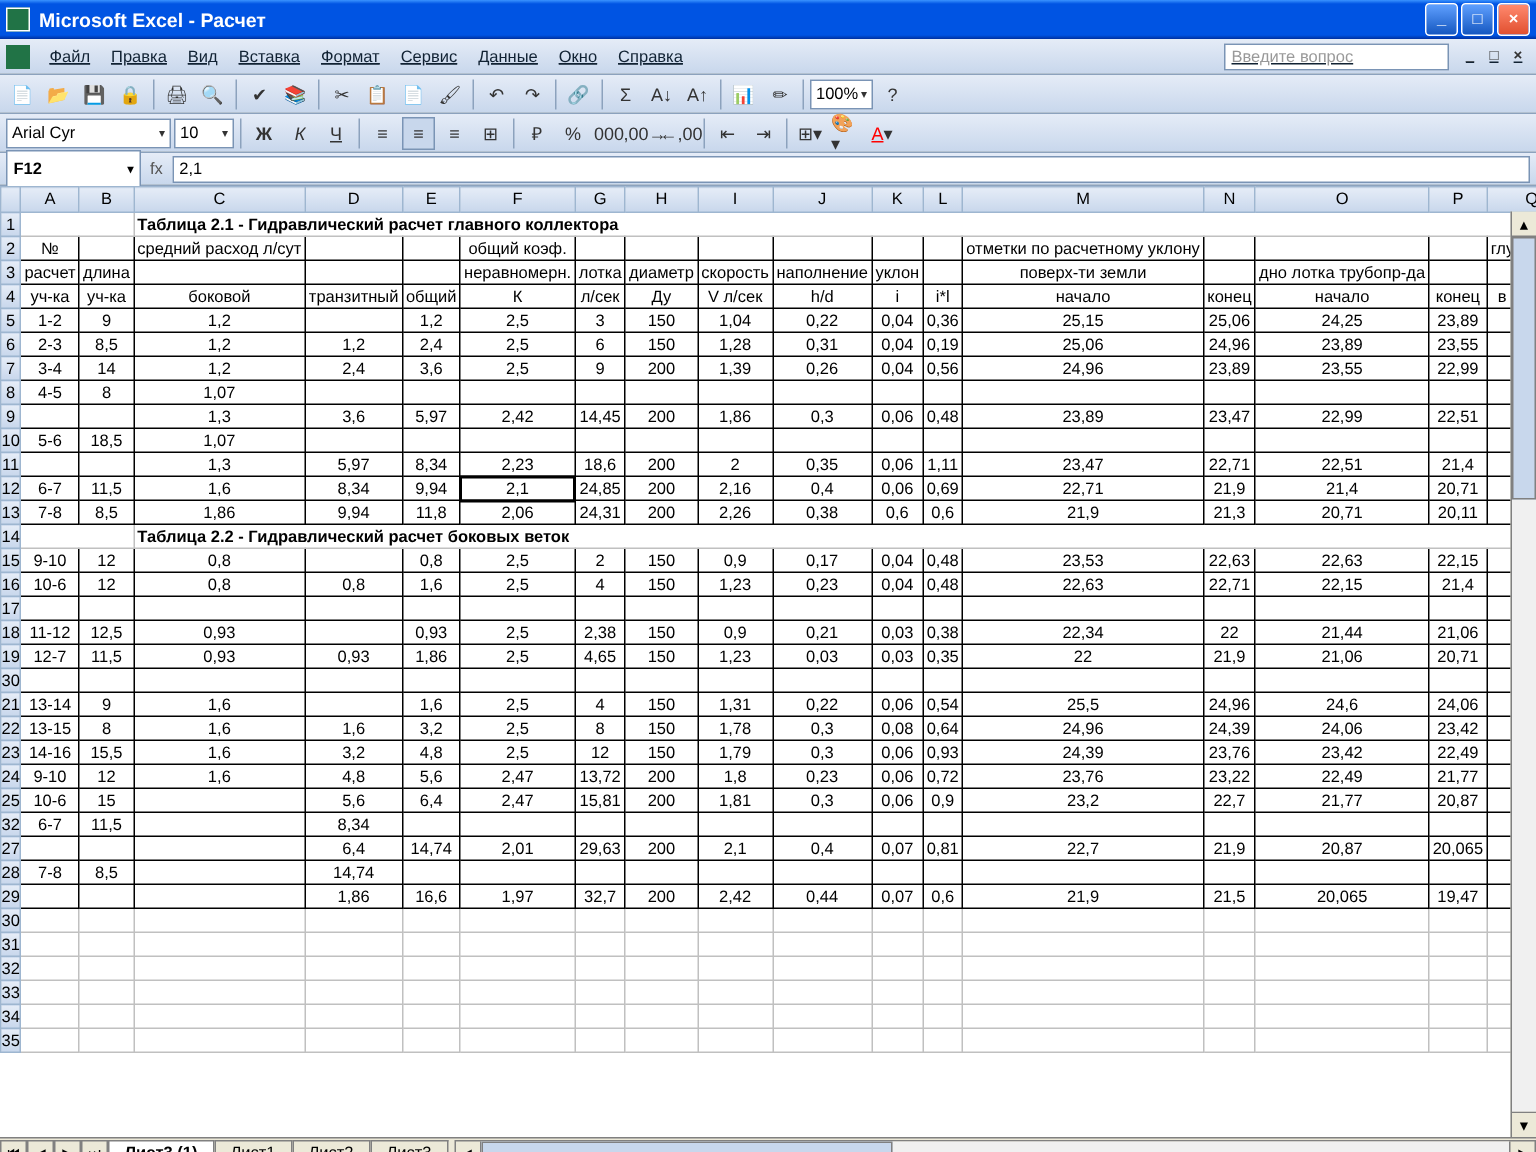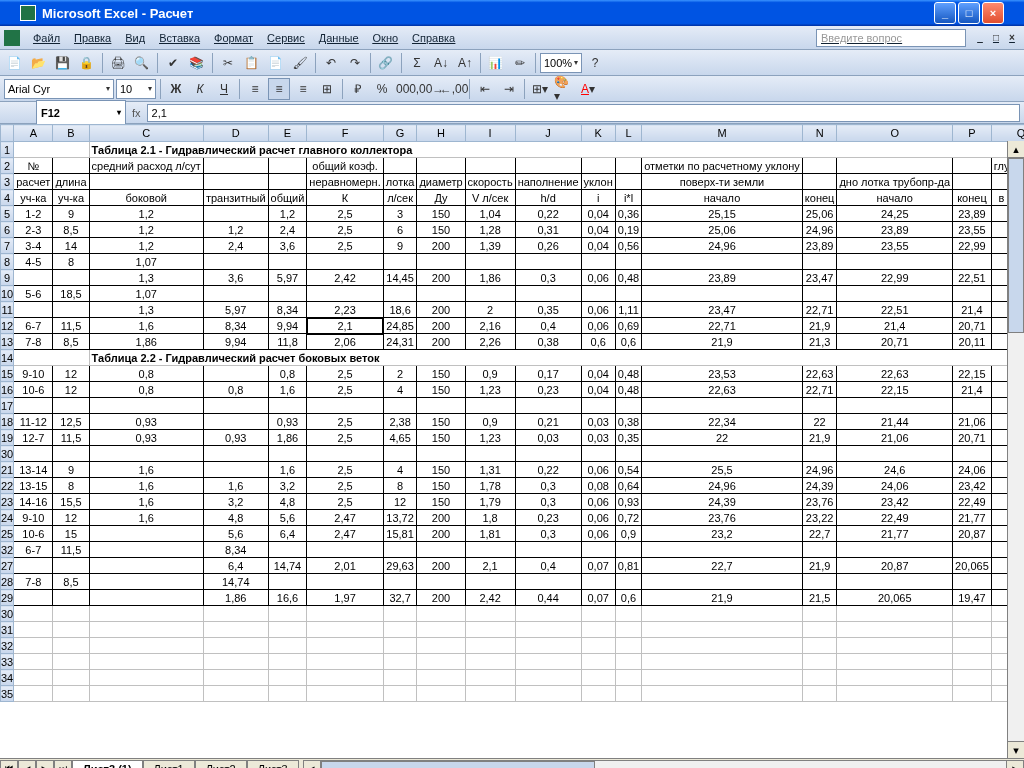--- a/index.html
+++ b/index.html
@@ -1,35 +1,35 @@
 <!DOCTYPE html>
 <html><head>
 <meta charset="utf-8">
 <style>
 * { box-sizing: border-box; margin: 0; padding: 0; }
 body { font-family: Tahoma, Arial, sans-serif; font-size: 11px; overflow: hidden; width: 1024px; height: 768px; background: #ece9d8; }
-.titlebar { height: 26px; background: linear-gradient(to bottom, #3a93ff 0%, #0054e3 10%, #0054e3 90%, #0030a0 100%); display: flex; align-items: center; padding: 0 20px; color: white; font-weight: bold; font-size: 13px; }
+.titlebar { height: 26px; background: linear-gradient(to bottom, #3a93ff 0%, #0054e3 10%, #0054e3 90%, #0030a0 100%); display: flex; align-items: center; padding: 0 4px; color: white; font-weight: bold; font-size: 13px; }
 .titlebar .icon { width: 16px; height: 16px; background: #217346; margin-right: 6px; border: 1px solid #fff; }
 .titlebar .spacer { flex: 1; }
 .winbtn { width: 22px; height: 22px; margin-left: 2px; border-radius: 3px; display: flex; align-items: center; justify-content: center; font-weight: bold; font-size: 11px; color: white; }
 .winbtn.min, .winbtn.max { background: linear-gradient(to bottom,#5fa0ff,#1557c0); border:1px solid #fff; }
 .winbtn.close { background: linear-gradient(to bottom,#ff8a6f,#e14f2f); border:1px solid #fff; }
 .menubar { height: 24px; background: linear-gradient(to bottom,#e5ecf7,#c8d7ec); display: flex; align-items: center; padding: 0 4px; color: #123; border-bottom: 1px solid #8ca2bd; text-decoration: underline; }
 .menubar .appicon { width: 16px; height: 16px; background: #217346; margin-right: 6px; }
 .menubar .m { padding: 0 7px; text-decoration: underline; cursor: default; }
 .menubar .qbox { margin-left: auto; width: 150px; height: 18px; border: 1px solid #7a94b5; background: white; color: #999; font-size: 11px; padding: 0 4px; display:flex;align-items:center; }
 .menubar .docwin { display: flex; margin-left: 6px; }
 .menubar .docwin span { width: 16px; height: 14px; display: inline-flex; align-items: center; justify-content: center; color: #333; font-size: 10px; font-weight: bold; }
 .toolbar { height: 26px; background: linear-gradient(to bottom,#e5ecf7,#c8d7ec); display: flex; align-items: center; padding: 0 4px; border-bottom: 1px solid #8ca2bd; gap: 2px; }
 .tbtn { width: 22px; height: 22px; display: flex; align-items: center; justify-content: center; font-size: 12px; color: #333; border: 1px solid transparent; }
 .tsep { width: 1px; height: 20px; background: #8ca2bd; margin: 0 2px; }
 .combo { height: 20px; border: 1px solid #7a94b5; background: white; display: flex; align-items: center; padding: 0 3px; font-size: 11px; }
 .combo .dd { margin-left: auto; color: #333; font-size: 8px; }
 .namebox-row { height: 22px; background: linear-gradient(to bottom,#e5ecf7,#c8d7ec); display: flex; align-items: center; padding: 0 4px; border-bottom: 1px solid #8ca2bd; }
-.namebox { width: 90px; height: 26px; border: 1px solid #7a94b5; background: white; display:flex;align-items:center;padding:0 4px; font-weight:bold;margin-left:32px; }
+.namebox { width: 90px; height: 26px; border: 1px solid #7a94b5; background: white; display:flex;align-items:center;padding:0 4px; font-weight:bold; }
 .fxlabel { margin: 0 6px; color: #555; }
 .fxbar { flex: 1; height: 18px; border: 1px solid #7a94b5; background: white; display:flex;align-items:center;padding:0 4px; }
 .grid-area { position: relative; height: 634px; overflow: hidden; background: white; }
 table { border-collapse: collapse; font-size: 11px; }
 th.colhdr, td.rowhdr { background: linear-gradient(to bottom,#e5ecf7,#c8d7ec); border: 1px solid #9eb6d0; text-align: center; font-weight: normal; }
 th.colhdr { height: 17px; }
 td.rowhdr { width: 26px; }
 td.cell { border: 1px solid #c0c0c0; height: 16px; padding: 0 2px; text-align: center; white-space: nowrap; overflow: hidden; background: white; }
 td.header-cell { border: 1px solid #000; font-weight: normal; text-align: center; }
 td.title-cell { border: 1px solid #c0c0c0; font-weight: bold; text-align: left; padding-left: 2px; }

